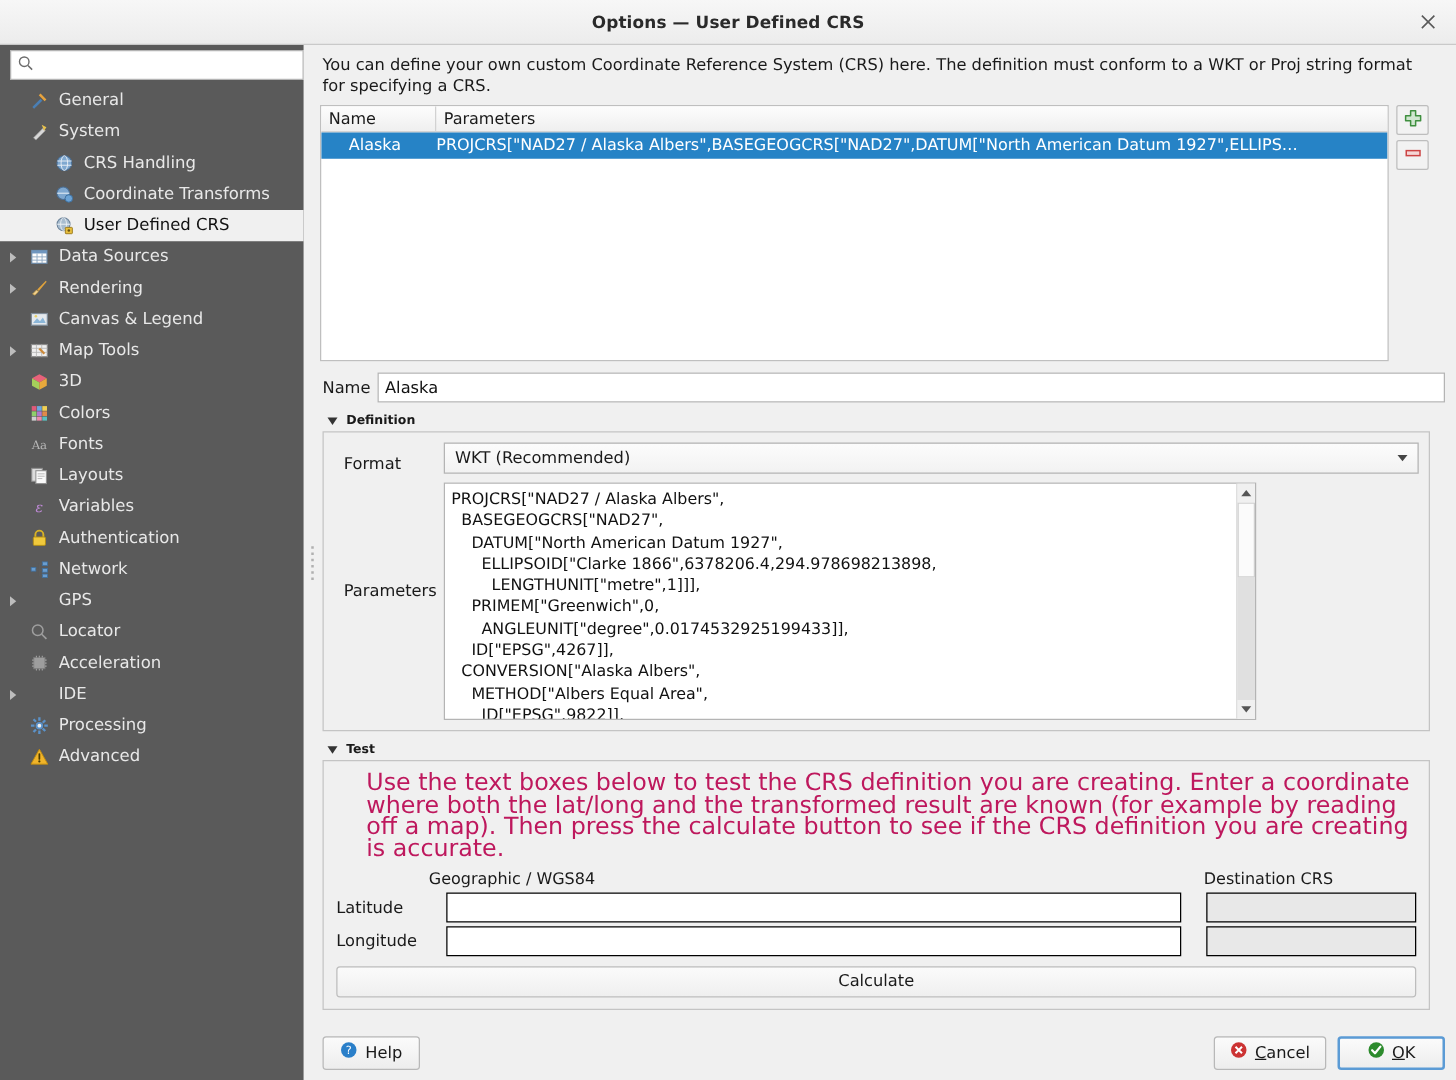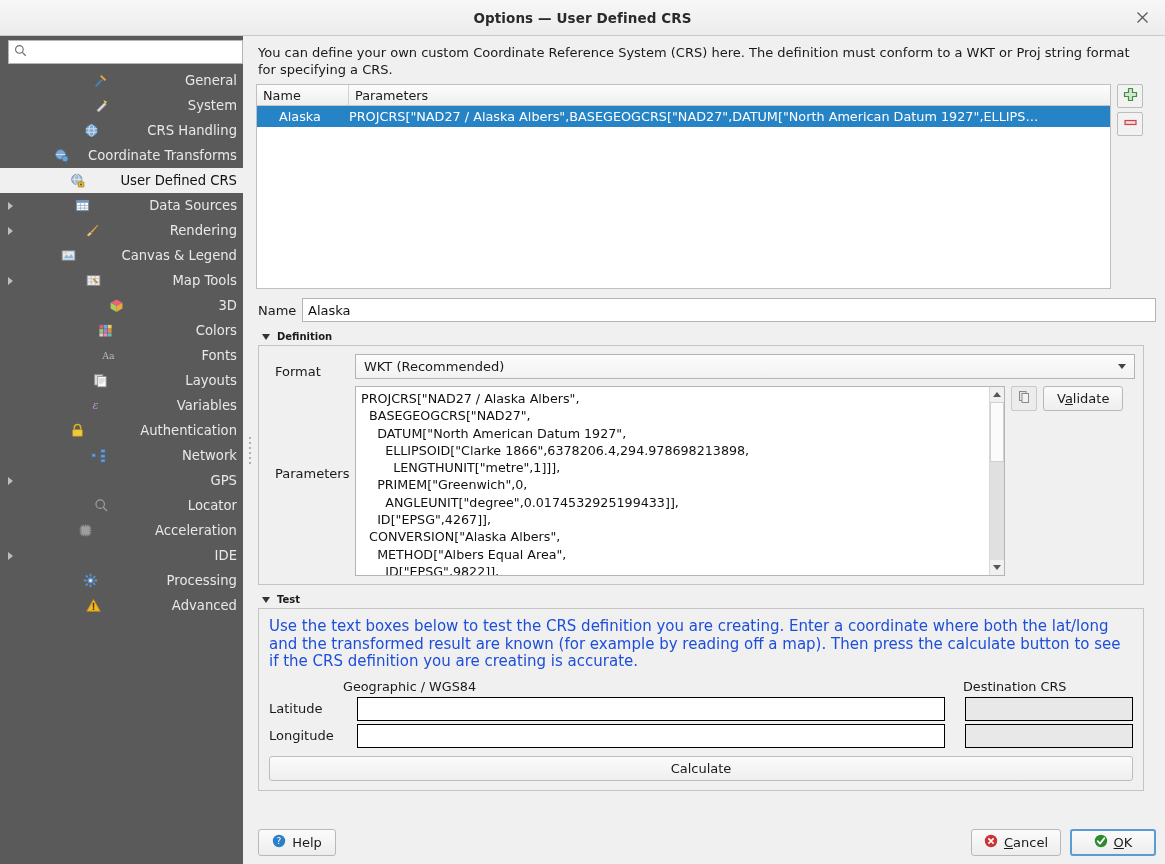--- a/index.html
+++ b/index.html
@@ -45,21 +45,21 @@
     border: none; outline: none; background: transparent;
     font-family: inherit; font-size: 12.5px; color: #222;
     width: 195px; margin-left: 4px;
   }
   .tree {
     position: absolute; left: 0; top: 32px; width: 243px; bottom: 0;
   }
   .titem {
     height: 25px; display: flex; align-items: center;
     color: #e8e8e8; font-size: 13.2px; white-space: nowrap;
-    cursor: default; padding-right: 6px; justify-content: space-between;
+    cursor: default; padding-right: 6px;
   }
   .titem.sel { background: #f0f0f0; color: #111; }
   .titem .arrow {
     width: 20px; flex: 0 0 20px; display: flex; align-items: center; justify-content: center;
   }
   .titem .arrow i {
     display: block; width: 0; height: 0; border-style: solid;
   }
   .arrow-right i { border-width: 4px 0 4px 5.5px; border-color: transparent transparent transparent #bdbdbd; }
   .arrow-down i  { border-width: 5.5px 4px 0 4px; border-color: #bdbdbd transparent transparent transparent; }
@@ -158,21 +158,21 @@
   }
   .pushbtn {
     height: 25px; padding: 0 13px; border: 1px solid #b8b8b8; border-radius: 3px;
     background: linear-gradient(#fbfbfb,#eeeeee); font-size: 13px; cursor: pointer;
     display: flex; align-items: center; justify-content: center;
   }
   .ul { text-decoration: underline; }
 
   
   .testbox { border: 1px solid #c4c4c4; background: #f0f0f0; margin-left: 2px; width: 886px; padding: 9px 10px 9px 10px; }
-  .testdesc { font-size: 15px; line-height: 17.5px; color: #1d4ed8; }
+  .testdesc { font-size: 19px; line-height: 17.5px; color: #be185d; margin-left: 24px; }
   .colhdr { display: flex; margin-top: 8px; }
   .colhdr .h1 { width: 72px; }
   .colhdr .h2 { flex: 1; font-size: 12.8px; padding-left: 2px; }
   .colhdr .h3 { width: 172px; font-size: 12.8px; padding-left: 2px; }
   .llrow { display: flex; align-items: center; margin-top: 3px; gap: 16px; }
   .llrow .lab { width: 72px; font-size: 13px; }
   .llrow .fld {
     flex: 1; height: 24px; border: 1px solid #000; background: #fff; outline: none;
     font-family: inherit; font-size: 13px; padding-left: 5px;
   }
@@ -546,33 +546,20 @@
             <div class="thumb"></div>
           </div>
           <div class="sbtn up" style="position:absolute;top:0;left:0;right:0;">
               <i></i>
             </div>
           <div class="sbtn dn" style="position:absolute;bottom:0;left:0;right:0;">
               <i></i>
             </div>
         </div>
       </div>
-      <div class="ta-side">
-        <div class="iconbtn">
-          <span>
-            <svg width="14" height="14" viewBox="0 0 14 14">
-              <rect x="2.5" y="1.5" width="6.5" height="9" fill="#e6e6e6" stroke="#8a8a8a" stroke-width="1"></rect>
-              <rect x="5" y="3.5" width="6.5" height="9" fill="#f2f2f2" stroke="#8a8a8a" stroke-width="1"></rect>
-            </svg>
-          </span>
-        </div>
-        <div class="pushbtn">
-          <span class="">V<span class="ul">a</span>lidate</span>
-        </div>
-      </div>
     </div>
   </div>
 
   <div class="grouphdr">
     <span class="tri"></span>
     <span>Test</span>
   </div>
   <div class="testbox">
     <div class="testdesc">Use the text boxes below to test the CRS definition you are creating. Enter a coordinate where both the lat/long and the transformed result are known (for example by reading off a map). Then press the calculate button to see if the CRS definition you are creating is accurate.</div>
     <div class="colhdr">

